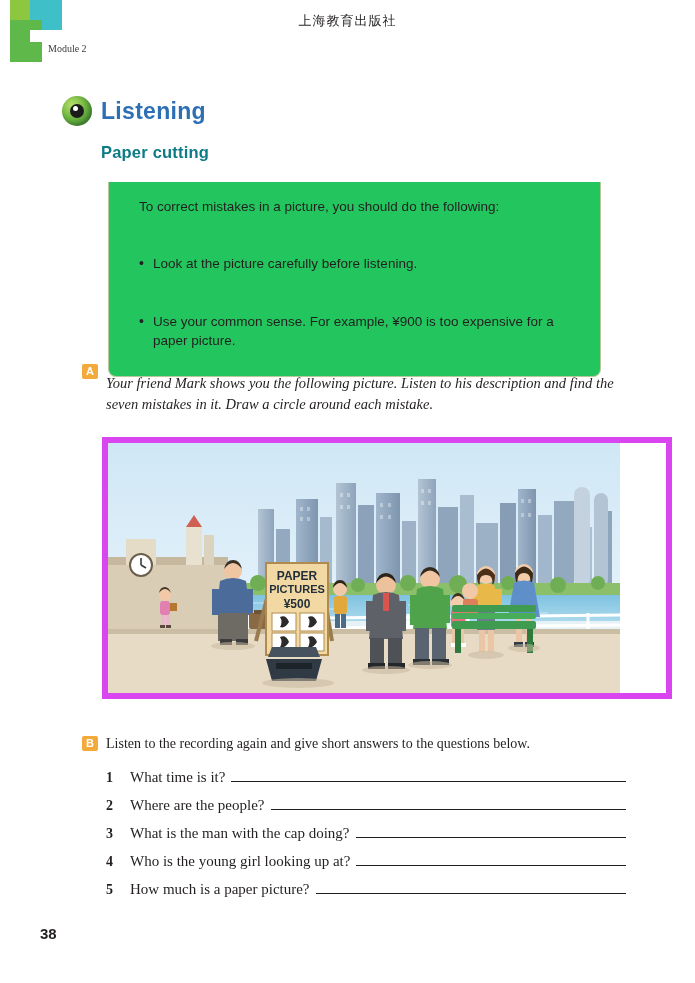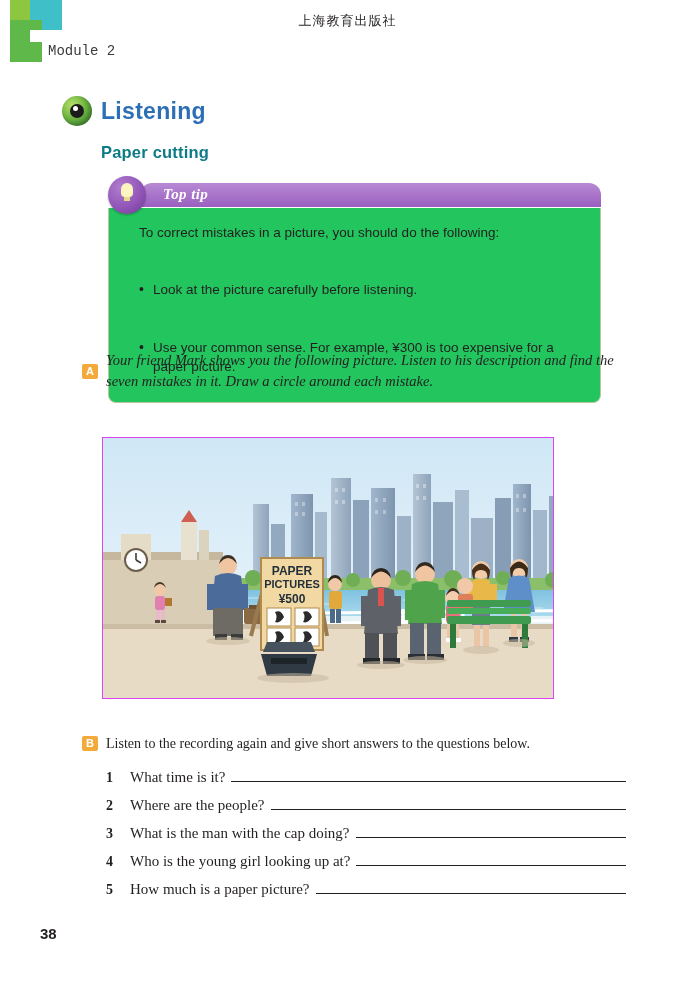--- a/index.html
+++ b/index.html
@@ -53,23 +53,23 @@
     font-family: Liberation Sans, sans-serif;
     font-size: 13px;
     color: #231f20;
     letter-spacing: 1px;
   }
 
   .module-label {
     position: absolute;
     top: 43px;
     left: 48px;
-    font-size: 14px;
+    font-size: 10px;
     color: #3b3b3b;
-    font-family: Liberation Mono, monospace;
+    font-family: Liberation Serif, serif;
   }
 
   
   .section-head {
     position: absolute;
     top: 96px;
     left: 62px;
     display: flex;
     align-items: center;
   }
@@ -225,39 +225,39 @@
     color: #ffffff;
     font-size: 11px;
     font-weight: bold;
     text-align: center;
     line-height: 15px;
     border-radius: 2px;
   }
   .ex-a-marker { top: 364px; left: 82px; }
   .ex-a-text {
     position: absolute;
-    top: 350px;
+    top: 373px;
     left: 106px;
     width: 520px;
     font-family: "Liberation Serif", serif;
     font-style: italic;
     font-size: 14.5px;
     line-height: 1.42;
     color: #231f20;
   }
 
   
   .picture {
     position: absolute;
     top: 437px;
     left: 102px;
-    width: 452px;
+    width: 570px;
     height: 262px;
     overflow: hidden;
-    border: 1px solid #d946ef;
+    border: 6px solid #d946ef;
     box-sizing: border-box;
   }
   .picture svg { display: block; }
 
   
   .ex-b-marker { top: 736px; left: 82px; }
   .ex-b-text {
     position: absolute;
     top: 734px;
     left: 106px;
@@ -322,32 +322,25 @@
 
 <div class="section-head">
   <div class="head-badge">
     <div class="eye"></div>
   </div>
   <div class="section-title">Listening</div>
 </div>
 <div class="sub-title">Paper cutting</div>
 
 <div class="tip-wrap">
-  <div class="tip-tab">
-    <div class="tip-tab-bg"></div>
-    <div class="tip-tab-label">Top tip</div>
-    <div class="bulb">
-      <div class="bulb-glyph"></div>
-    </div>
-  </div>
   <div class="tip-body">
     <p class="tip-lead">To correct mistakes in a picture, you should do the following:</p>
     <ul class="tip-list">
       <li>Look at the picture carefully before listening.</li>
-      <li>Use your common sense. For example, ¥300 is too expensive for a paper picture.</li>
+      <li>Use your common sense. For example, ¥900 is too expensive for a paper picture.</li>
     </ul>
   </div>
 </div>
 
 <div class="ex-marker ex-a-marker">A</div>
 <div class="ex-a-text">Your friend Mark shows you the following picture. Listen to his description and find the seven mistakes in it. Draw a circle around each mistake.</div>
 
 <div class="picture">
   <svg width="512" height="262" viewBox="0 0 512 262" xmlns="http://www.w3.org/2000/svg">
     <defs>

